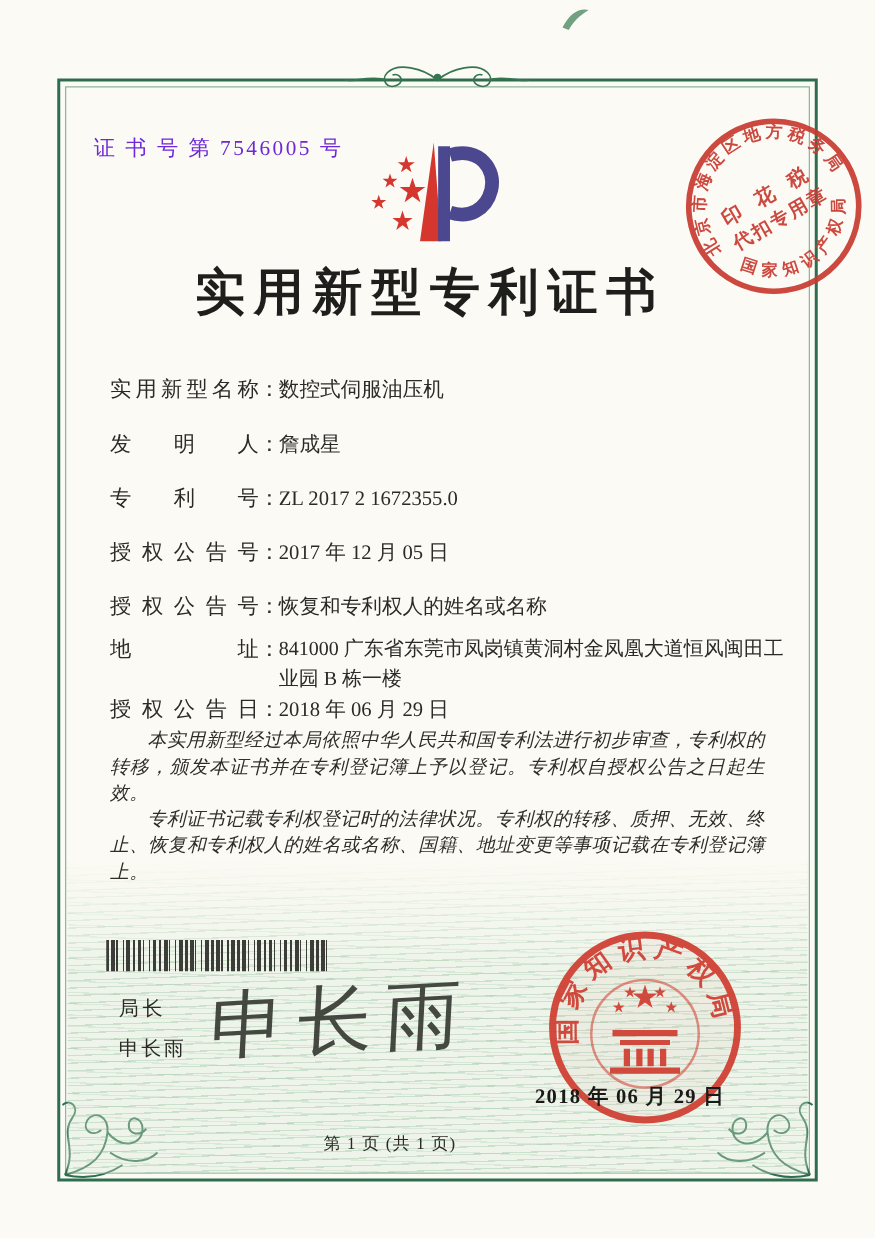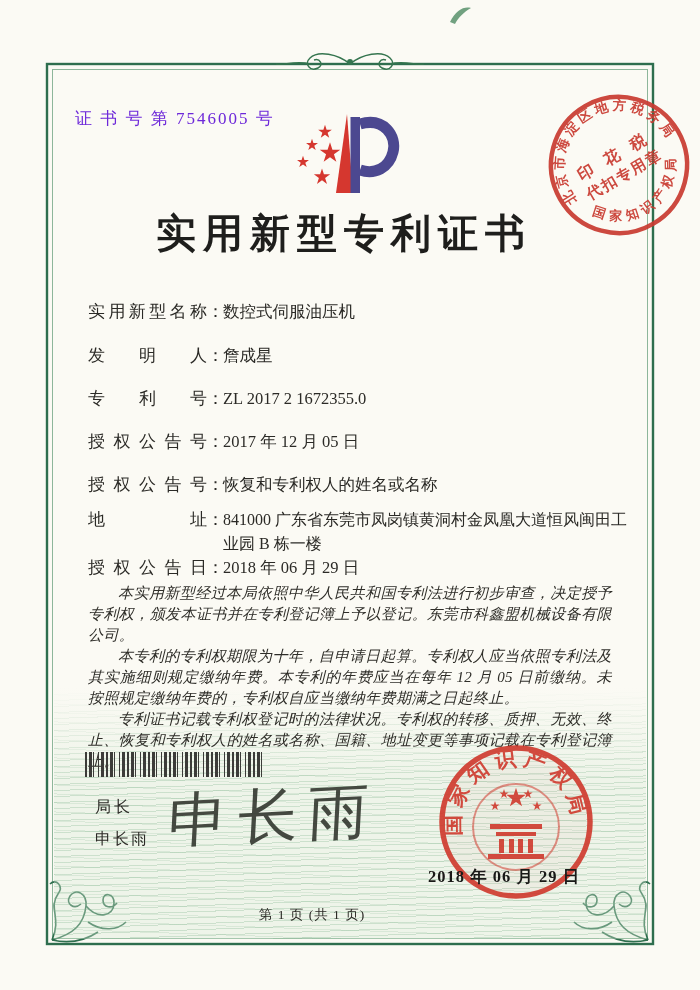--- a/index.html
+++ b/index.html
@@ -138,22 +138,21 @@
   <span class="flabel">授权公告号</span><span class="colon">：</span><span class="fvalue">恢复和专利权人的姓名或名称</span>
 </div>
 <div class="abs field-row" style="top:508px">
   <span class="flabel">地址</span><span class="colon">：</span><span class="fvalue" style="max-width:412px;font-size:16px">841000 广东省东莞市凤岗镇黄洞村金凤凰大道恒风闽田工业园 B 栋一楼</span>
 </div>
 <div class="abs field-row" style="top:556px">
   <span class="flabel">授权公告日</span><span class="colon">：</span><span class="fvalue">2018 年 06 月 29 日</span>
 </div>
 
 <div class="abs paragraphs">
-  <p>本实用新型经过本局依照中华人民共和国专利法进行初步审查，决定授予专利权，颁发本证书并在专利登记簿上予以登记。东莞市科鑫盟机械设备有限公司。</p>
-  <p>本专利的专利权期限为十年，自申请日起算。专利权人应当依照专利法及其实施细则规定缴纳年费。本专利的年费应当在每年 12 月 05 日前缴纳。未按照规定缴纳年费的，专利权自应当缴纳年费期满之日起终止。</p>
+  <p>本实用新型经过本局依照中华人民共和国专利法进行初步审查，专利权的转移，颁发本证书并在专利登记簿上予以登记。专利权自授权公告之日起生效。</p>
   <p>专利证书记载专利权登记时的法律状况。专利权的转移、质押、无效、终止、恢复和专利权人的姓名或名称、国籍、地址变更等事项记载在专利登记簿上。</p>
 </div>
 
 <div class="abs barcode"></div>
 
 <div class="abs director-title">局长</div>
 <div class="abs director-name">申长雨</div>
 <div class="abs signature">申长雨</div>
 
 <svg id="seal" class="abs" viewBox="0 0 166 162" xmlns="http://www.w3.org/2000/svg">

